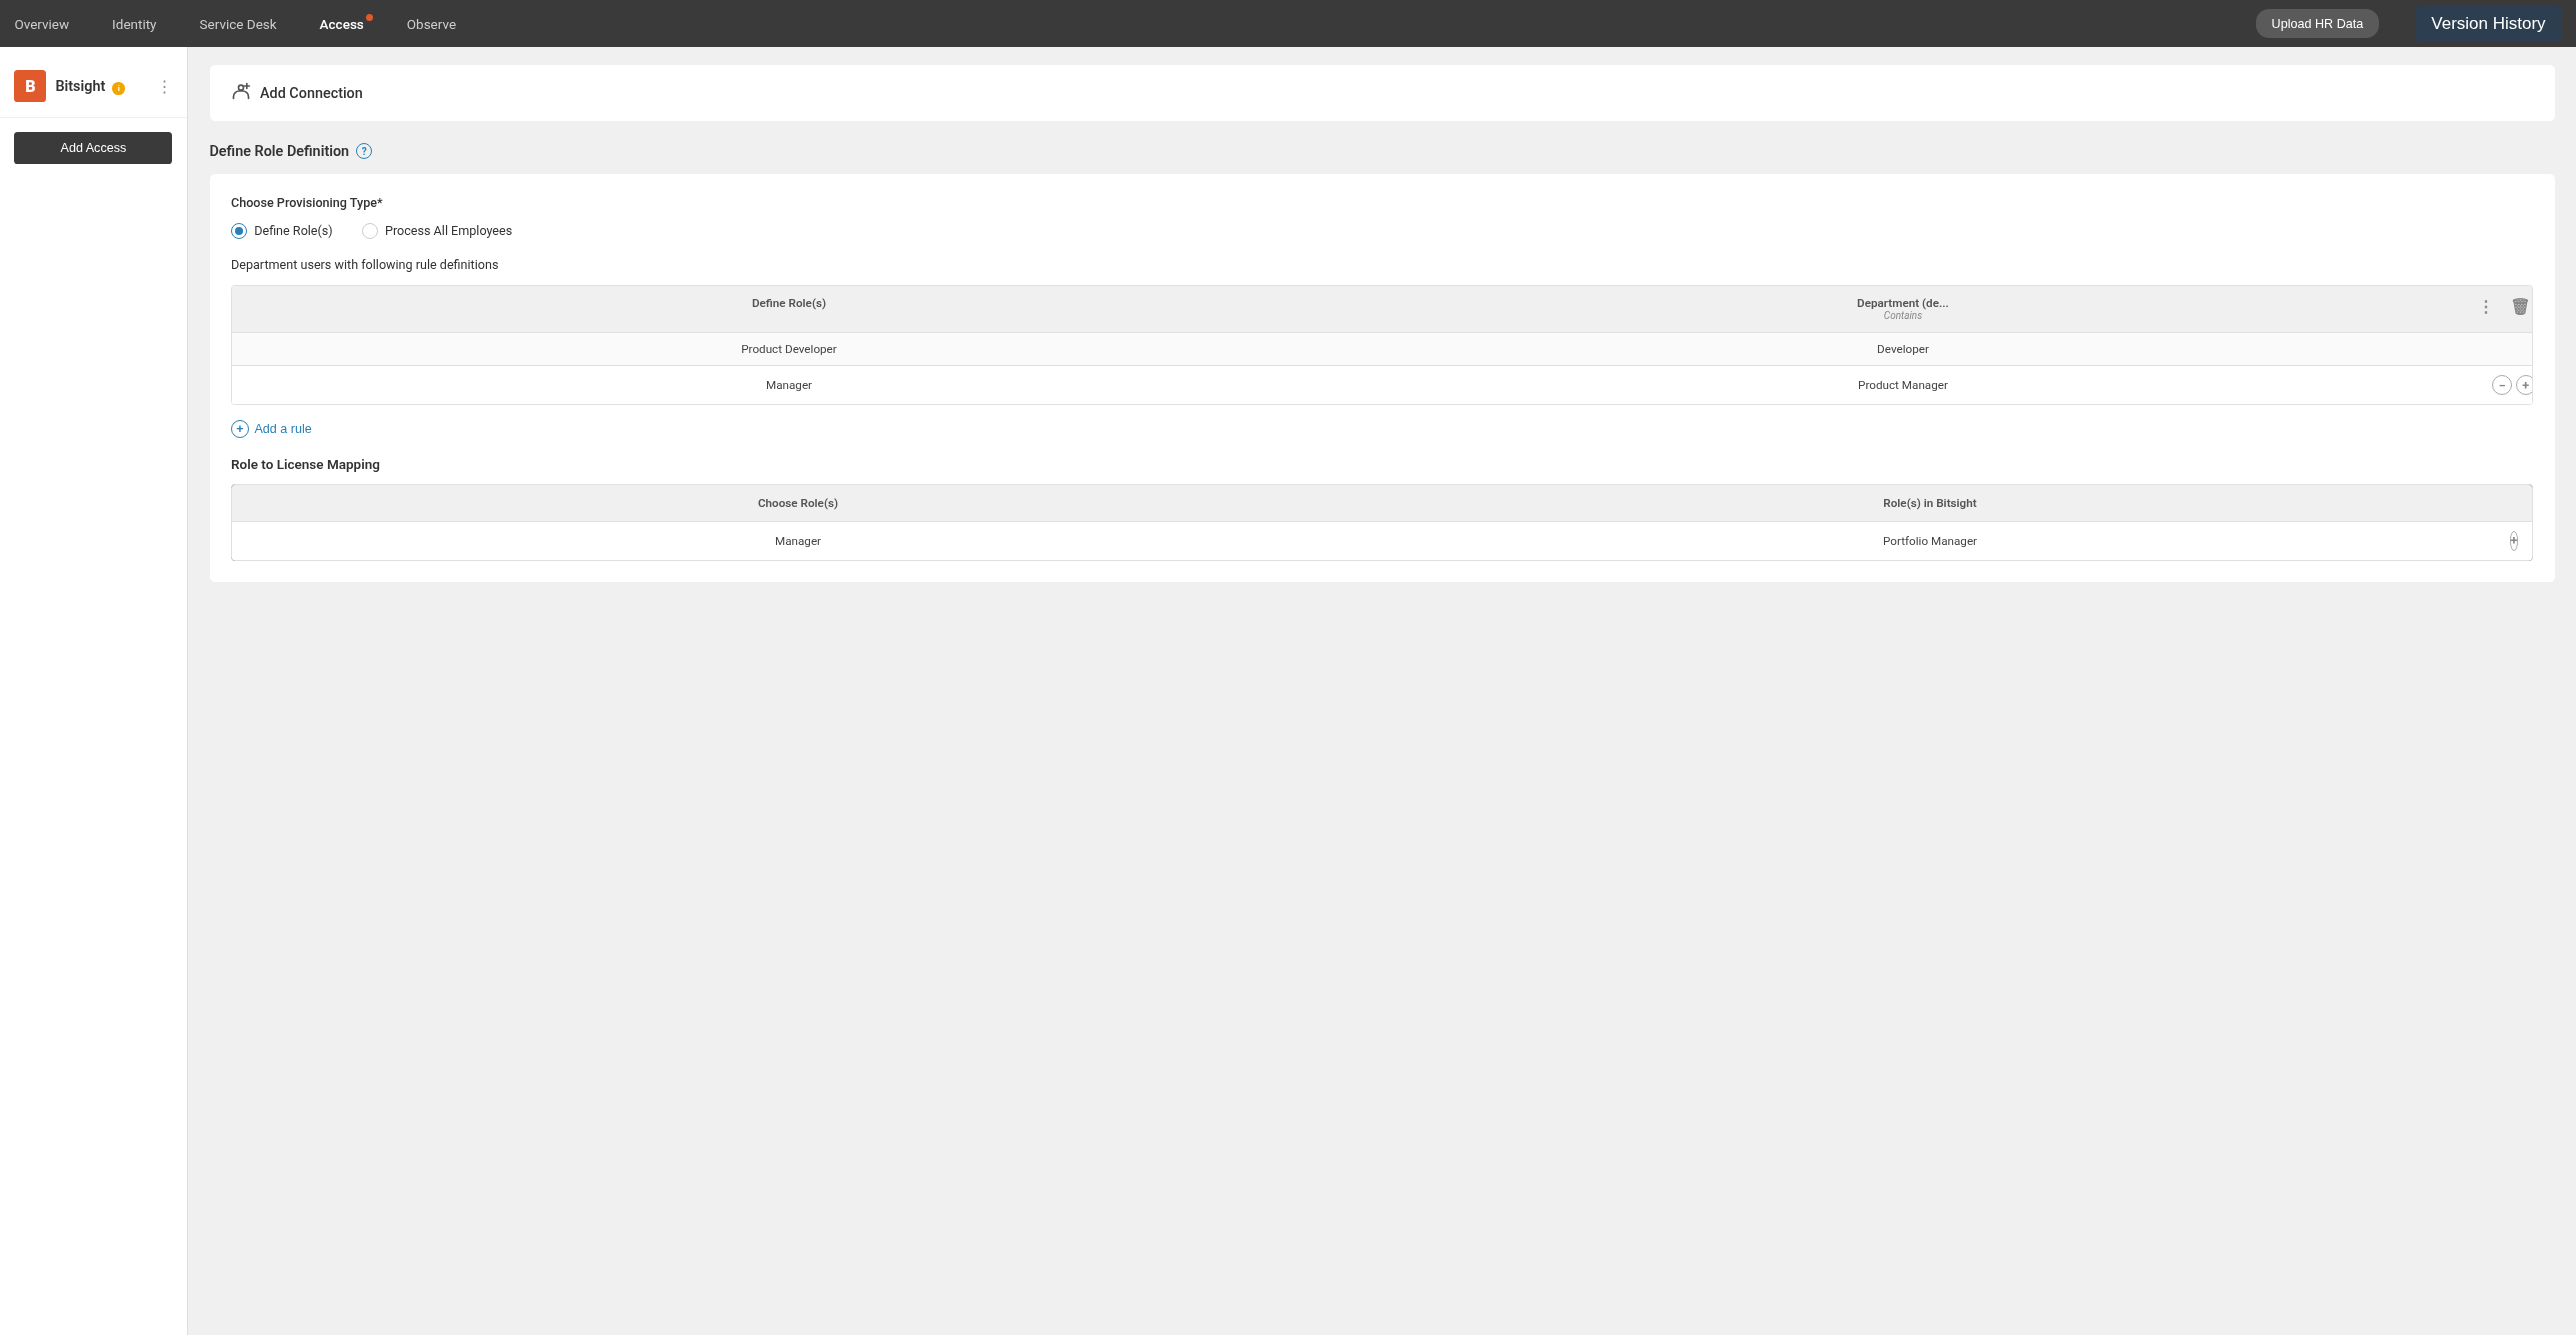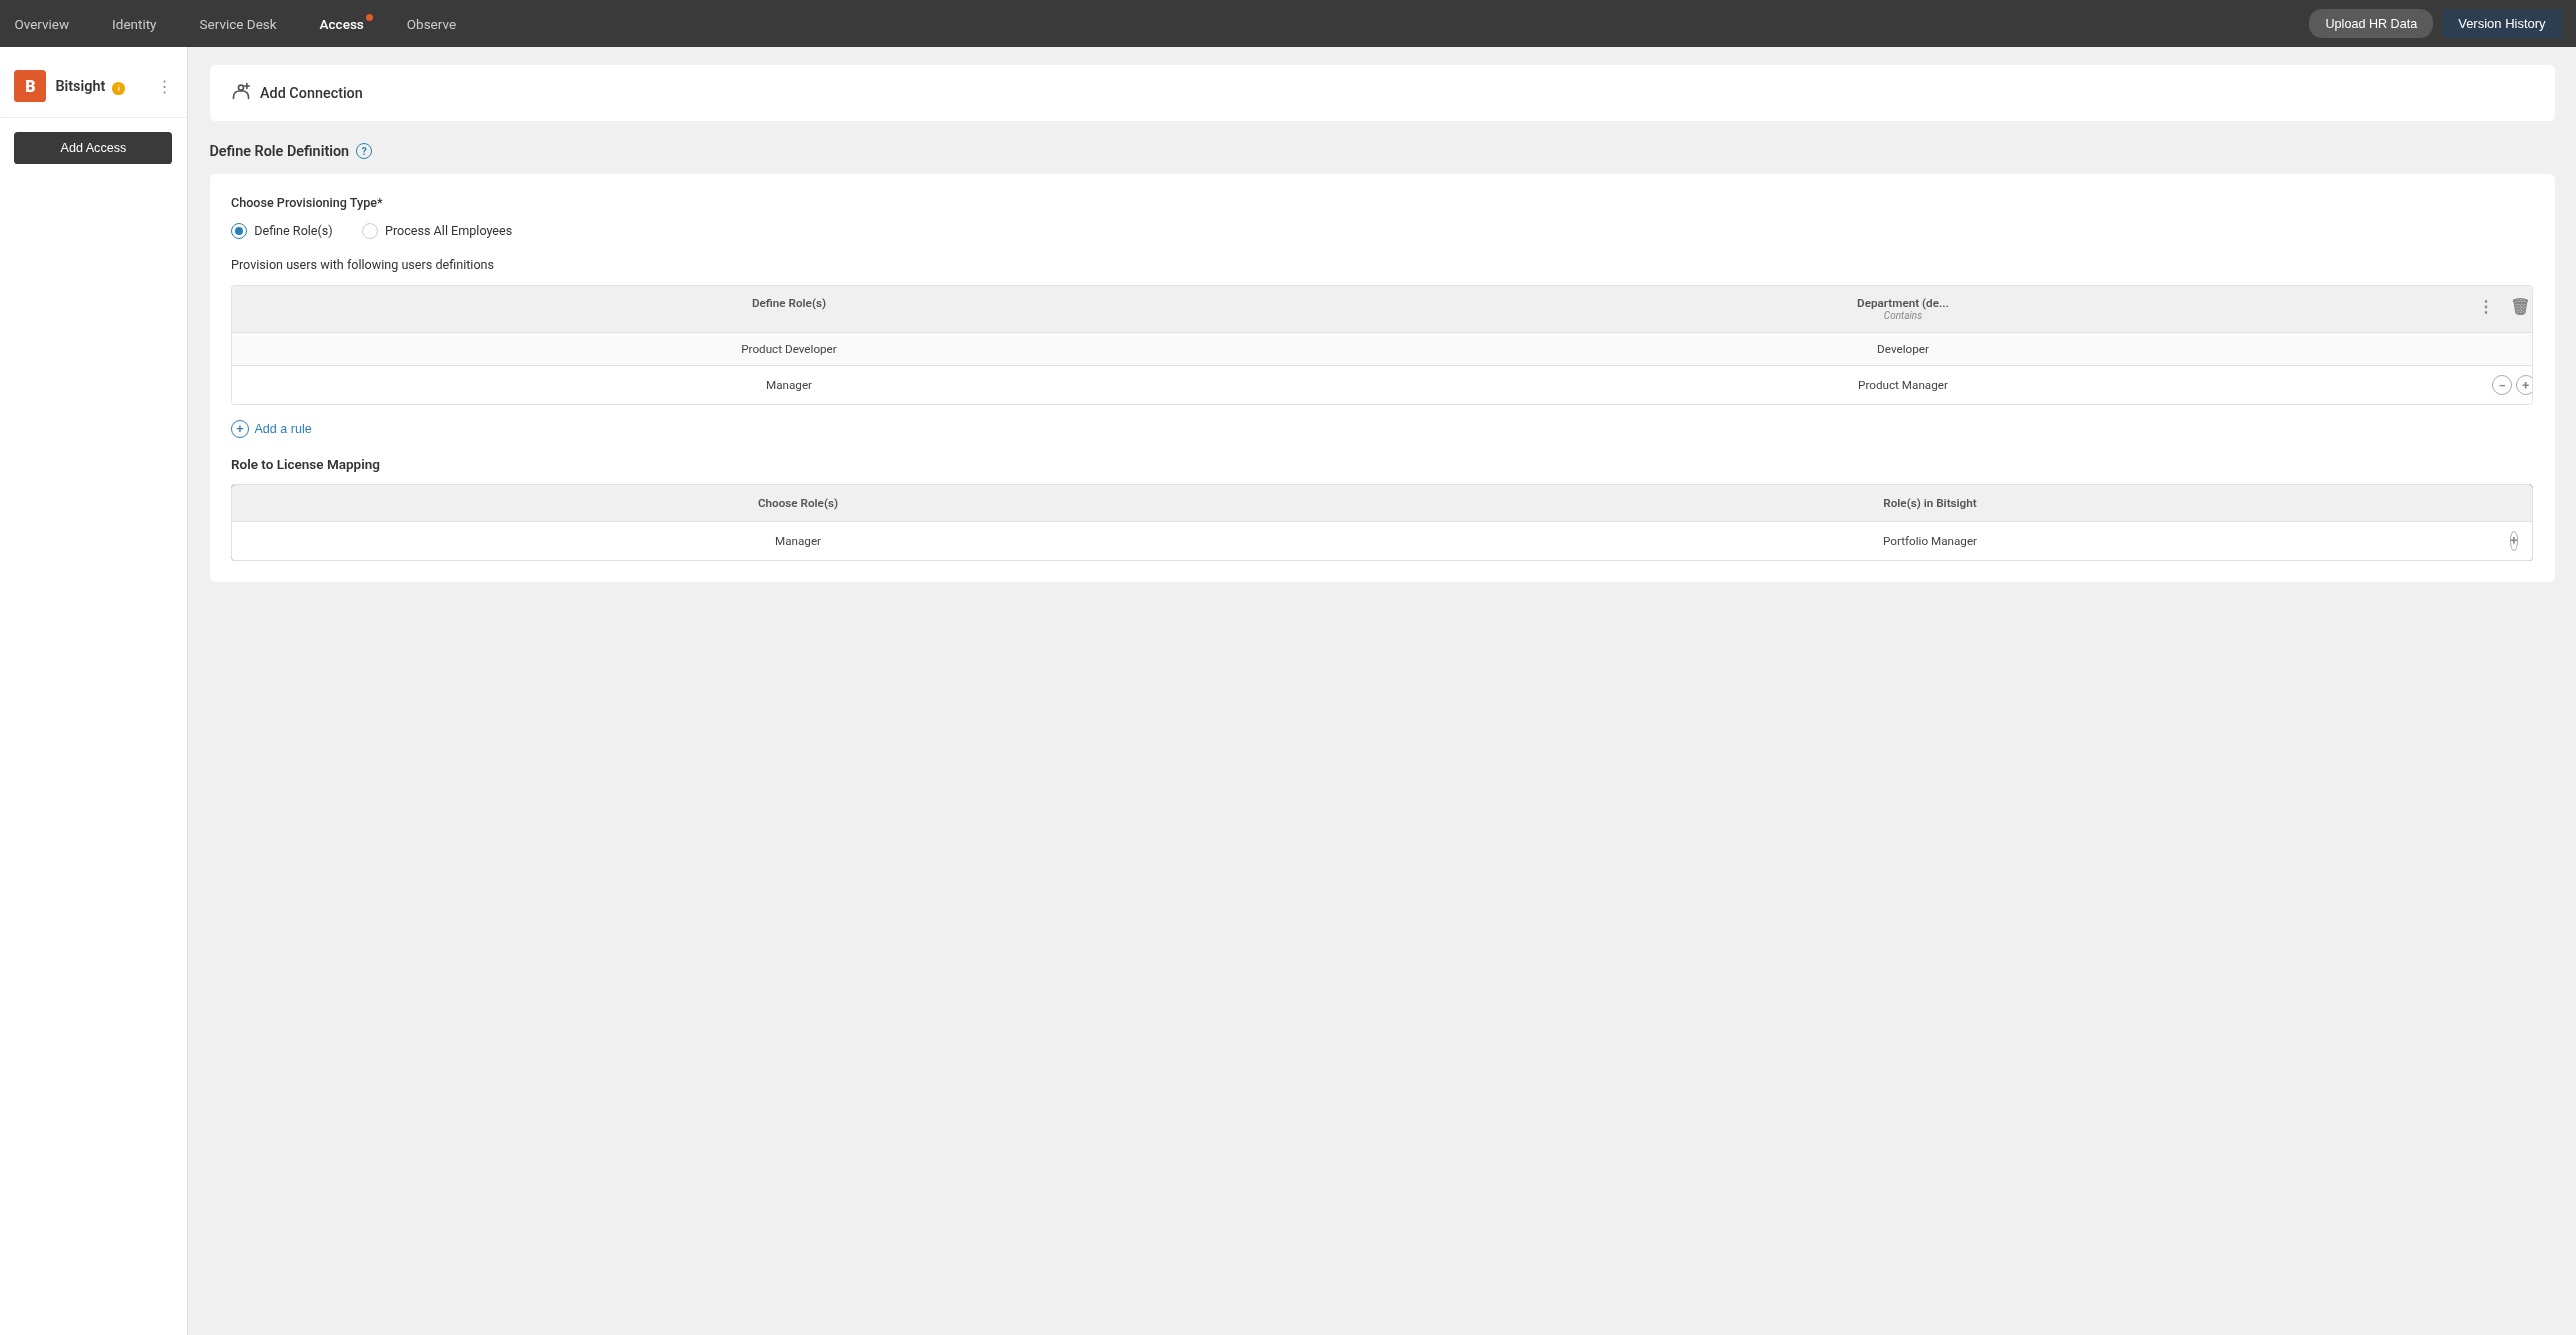--- a/index.html
+++ b/index.html
@@ -52,23 +52,24 @@
       border-radius: 13px;
       font-size: 12.6px;
       cursor: pointer;
     }
     .btn-version-history {
       background: #2c3e50;
       color: #fff;
       border: none;
       padding: 7.2px 16px;
       border-radius: 3.6px;
-      font-size: 13px;
+      font-size: 17px;
       cursor: pointer;
       font-weight: 500;
+      margin-left: 27px;
     }
 
     
     .layout {
       display: flex;
       margin-top: 47px;
       min-height: calc(100vh - 47px);
     }
 
     
@@ -439,21 +440,21 @@
         <label class="radio-option">
           <div class="radio-circle selected"></div>
           <span class="radio-label">Define Role(s)</span>
         </label>
         <label class="radio-option">
           <div class="radio-circle"></div>
           <span class="radio-label">Process All Employees</span>
         </label>
       </div>
 
-      <div class="provision-users-text">Provision users with following users definitions</div>
+      <div class="provision-users-text">Department users with following rule definitions</div>
 
       <div class="rule-table">
         <div class="rule-table-header">
           <div class="col-header">Define Role(s)</div>
           <div class="col-header dept">
             <span>Department (de...</span>
             <span class="col-sub">Contains</span>
           </div>
           <div class="col-header">
             <span class="dots-btn">⋮</span>

